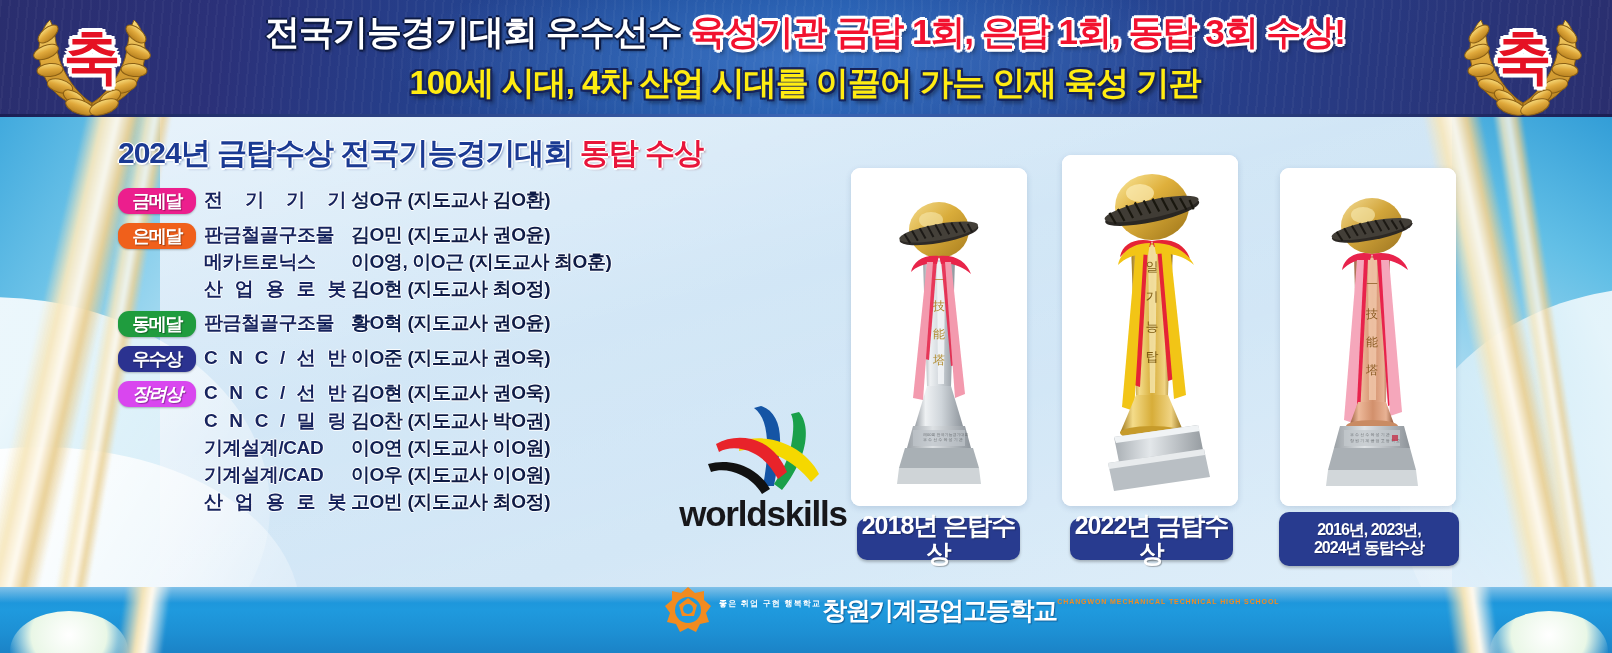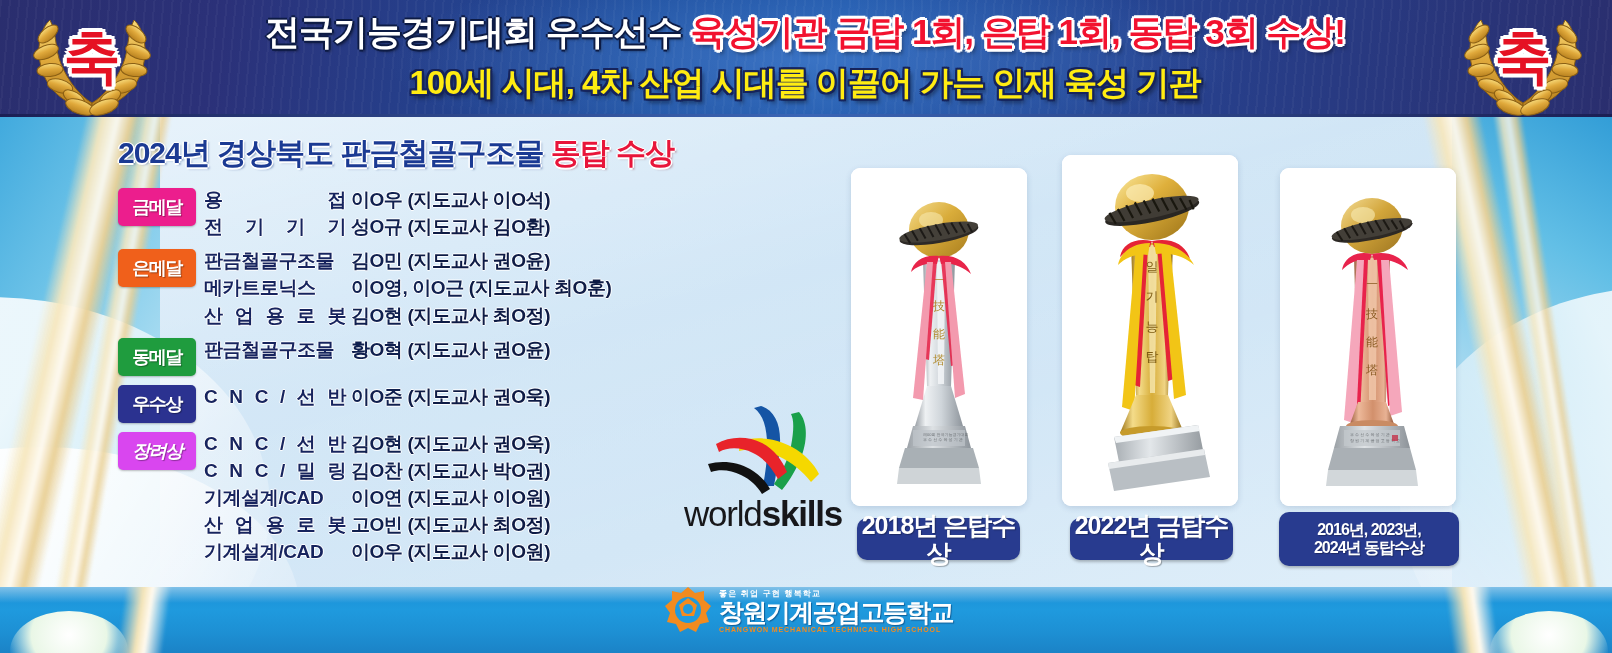--- a/index.html
+++ b/index.html
@@ -103,21 +103,21 @@
   #subtitle{
     position:absolute;left:118px;top:133px;z-index:6;
     font-size:30px;font-weight:bold;letter-spacing:-1px;white-space:nowrap;
   }
   #subtitle .nv{color:#1b3a93;text-shadow:-1.5px 0 #fff,1.5px 0 #fff,0 -1.5px #fff,0 1.5px #fff,2px 2px 2px rgba(0,40,120,.35);}
   #subtitle .rd{color:#e8153a;text-shadow:-1.5px 0 #fff,1.5px 0 #fff,0 -1.5px #fff,0 1.5px #fff,2px 2px 2px rgba(120,0,20,.3);text-align:center;}
 
   #award-list{position:absolute;left:118px;top:186px;width:620px;z-index:6;}
   .award-group{display:flex;align-items:flex-start;margin-bottom:7px;}
   .award-badge{
-    flex:0 0 auto;width:78px;height:38px;border-radius:5px;margin-top:2px;margin-right:8px;
+    flex:0 0 auto;width:78px;height:26px;border-radius:11px;margin-top:2px;margin-right:8px;
     display:flex;align-items:center;justify-content:center;
     color:#fff;font-size:18px;font-weight:bold;letter-spacing:-1.5px;
     text-shadow:1px 1px 1px rgba(0,0,0,.35);
     box-shadow:0 1px 2px rgba(0,0,0,.25);
   }
   .award-rows{flex:1 1 auto;}
   .award-row{
     font-size:19px;font-weight:bold;color:#17245e;line-height:1.43;white-space:nowrap;
     letter-spacing:-.4px;
     text-shadow:-1px 0 rgba(255,255,255,.9),1px 0 rgba(255,255,255,.9),0 -1px rgba(255,255,255,.9),0 1px rgba(255,255,255,.9);
@@ -126,21 +126,21 @@
   .award-row .nm{color:#10204f;}
   .award-row .tc{color:#0e1b45;}
 
   
   #worldskills{position:absolute;left:690px;top:398px;width:145px;height:150px;z-index:6;}
   #ws-mark{position:absolute;left:14px;top:0;width:120px;height:98px;}
   #ws-text{
     position:absolute;left:-88px;top:98px;width:322px;text-align:center;
     font-size:35px;line-height:1;white-space:nowrap;color:#17171a;letter-spacing:-1.2px;
   }
-  #ws-text .light{font-weight:400;text-align:center;}
+  #ws-text .light{font-weight:700;text-align:center;}
   #ws-text .heavy{font-weight:bold;}
 
   
   .trophy-card{
     position:absolute;top:168px;width:176px;height:338px;background:#fff;border-radius:9px;z-index:6;
     box-shadow:0 2px 6px rgba(30,60,110,.16);overflow:hidden;
   }
   .trophy-card.c1{left:851px;}
   .trophy-card.c2{left:1062px;top:155px;height:351px;width:176px;}
   .trophy-card.c3{left:1280px;}
@@ -178,21 +178,21 @@
     background:radial-gradient(ellipse at 50% 30%,#ffffff 0%,#e9f7e6 45%,rgba(230,245,235,0) 75%);
   }
   .ft-orb.l{left:10px;}
   .ft-orb.r{left:1490px;}
 
   #school-logo{
     position:absolute;left:664px;top:580px;width:290px;height:60px;z-index:8;
     display:flex;align-items:center;gap:7px;
   }
   #school-mark{flex:0 0 auto;width:48px;height:48px;}
-  #school-words{display:flex;flex-direction:column;justify-content:center;gap:1px;}
+  #school-words{display:flex;flex-direction:row;justify-content:center;gap:1px;}
   .school-slogan{font-size:8px;font-weight:bold;color:#fff;letter-spacing:1.2px;white-space:nowrap;}
   .school-name{
     font-size:25px;font-weight:bold;color:#fff;letter-spacing:-1.6px;line-height:1;white-space:nowrap;
     text-shadow:1px 1px 1px rgba(0,50,100,.55);
   }
   .school-eng{font-size:7px;font-weight:bold;color:#f28b1f;letter-spacing:.9px;white-space:nowrap;}
 </style>
 </head>
 <body>
 
@@ -272,28 +272,27 @@
     <div class="bg-swoop s2"></div>
     <div class="gold-ribbon g1"></div>
     <div class="gold-ribbon g2"></div>
     <div class="bg-blue-right"></div>
     <div class="bg-swoop s3"></div>
     <div class="gold-ribbon g3"></div>
     <div class="gold-ribbon g4"></div>
   </div>
 
   <div id="subtitle">
-    <span class="nv">2024년 경상북도 판금철골구조물 </span><span class="rd">동탑 수상</span>
+    <span class="nv">2024년 금탑수상 전국기능경기대회 </span><span class="rd">동탑 수상</span>
   </div>
 
   <div id="award-list">
       <div class="award-group">
         <div class="award-badge" style="background: rgb(236, 30, 141);">금메달</div>
         <div class="award-rows">
-          <div class="award-row"><span class="fld">용          접</span> <span class="nm">이O우</span> <span class="tc">(지도교사 이O석)</span></div>
           <div class="award-row"><span class="fld">전 기 기 기</span> <span class="nm">성O규</span> <span class="tc">(지도교사 김O환)</span></div>
         </div>
       </div>
       <div class="award-group">
         <div class="award-badge" style="background: rgb(240, 96, 27);">은메달</div>
         <div class="award-rows">
           <div class="award-row"><span class="fld">판금철골구조물</span> <span class="nm">김O민</span> <span class="tc">(지도교사 권O윤)</span></div>
           <div class="award-row"><span class="fld">메카트로닉스</span> <span class="nm">이O영, 이O근</span> <span class="tc">(지도교사 최O훈)</span></div>
           <div class="award-row"><span class="fld">산 업 용 로 봇</span> <span class="nm">김O현</span> <span class="tc">(지도교사 최O정)</span></div>
         </div>
@@ -309,22 +308,22 @@
         <div class="award-rows">
           <div class="award-row"><span class="fld">C N C / 선 반</span> <span class="nm">이O준</span> <span class="tc">(지도교사 권O욱)</span></div>
         </div>
       </div>
       <div class="award-group">
         <div class="award-badge" style="background: #d946ef; font-style: italic;">장려상</div>
         <div class="award-rows">
           <div class="award-row"><span class="fld">C N C / 선 반</span> <span class="nm">김O현</span> <span class="tc">(지도교사 권O욱)</span></div>
           <div class="award-row"><span class="fld">C N C / 밀 링</span> <span class="nm">김O찬</span> <span class="tc">(지도교사 박O권)</span></div>
           <div class="award-row"><span class="fld">기계설계/CAD</span> <span class="nm">이O연</span> <span class="tc">(지도교사 이O원)</span></div>
+          <div class="award-row"><span class="fld">기계설계/CAD</span> <span class="nm">이O우</span> <span class="tc">(지도교사 이O원)</span></div>
           <div class="award-row"><span class="fld">산 업 용 로 봇</span> <span class="nm">고O빈</span> <span class="tc">(지도교사 최O정)</span></div>
-          <div class="award-row"><span class="fld">기계설계/CAD</span> <span class="nm">이O우</span> <span class="tc">(지도교사 이O원)</span></div>
         </div>
       </div>
     </div>
 
   <div id="worldskills">
     <svg id="ws-mark" viewBox="0 0 120 98" xmlns="http://www.w3.org/2000/svg" aria-hidden="true">
       <path d="M57 8 C70 12 77 26 76 46 C75 62 72 76 70 88 L59 88 C62 72 64 56 63 42 C62 26 58 16 50 10 Z" fill="#1555a5"></path>
       <path d="M95 14 C104 24 104 44 96 62 C90 76 83 86 78 92 L70 86 C77 76 84 62 87 48 C90 32 90 22 87 16 Z" fill="#1aa04a"></path>
       <path d="M36 43 C52 38 72 40 88 49 C101 56 110 66 115 76 L107 84 C99 74 88 64 74 58 C58 51 44 50 35 53 Z" fill="#f5d800"></path>
       <path d="M12 46 C26 38 44 38 58 45 C70 51 78 62 83 74 L74 81 C68 70 60 60 49 55 C37 49 24 49 15 54 Z" fill="#e8232a"></path>

